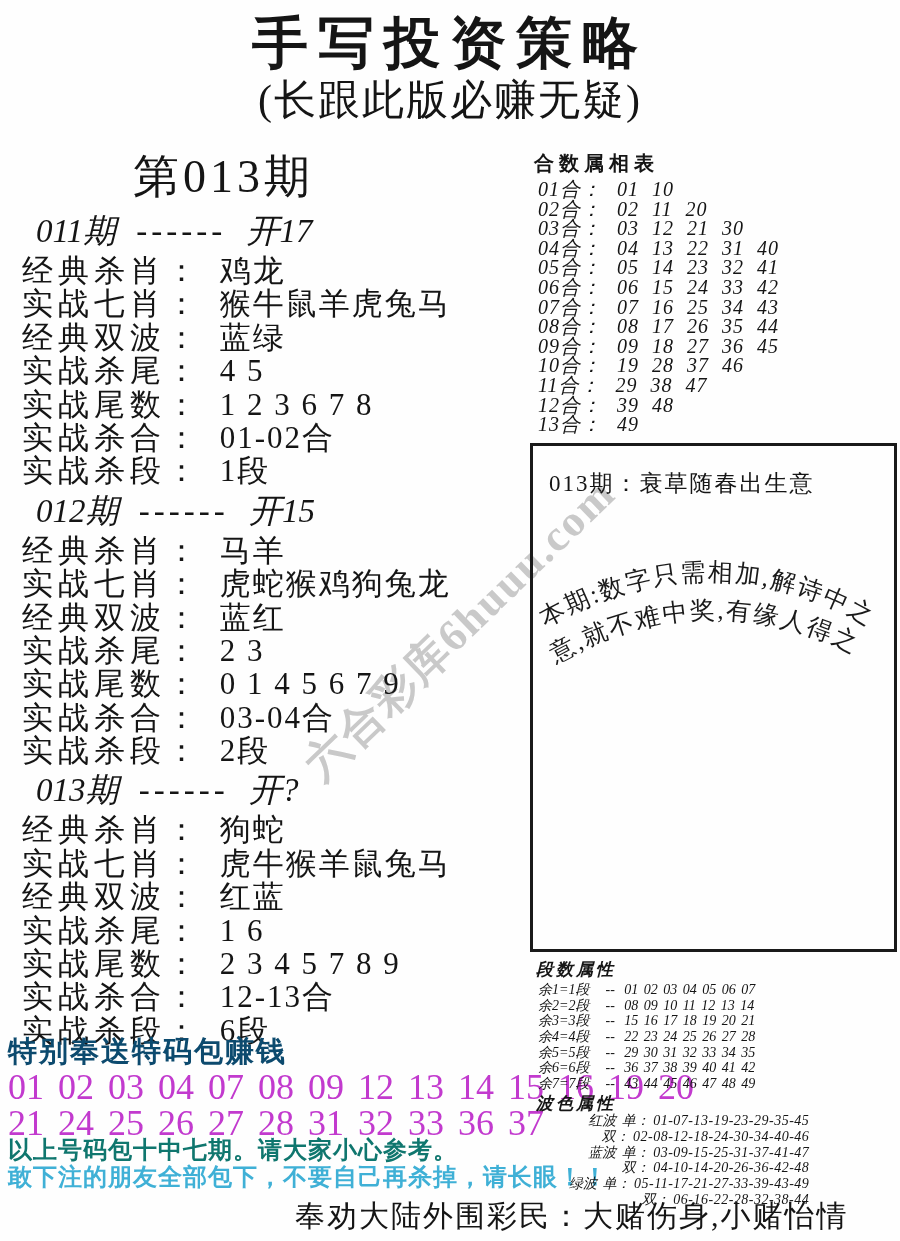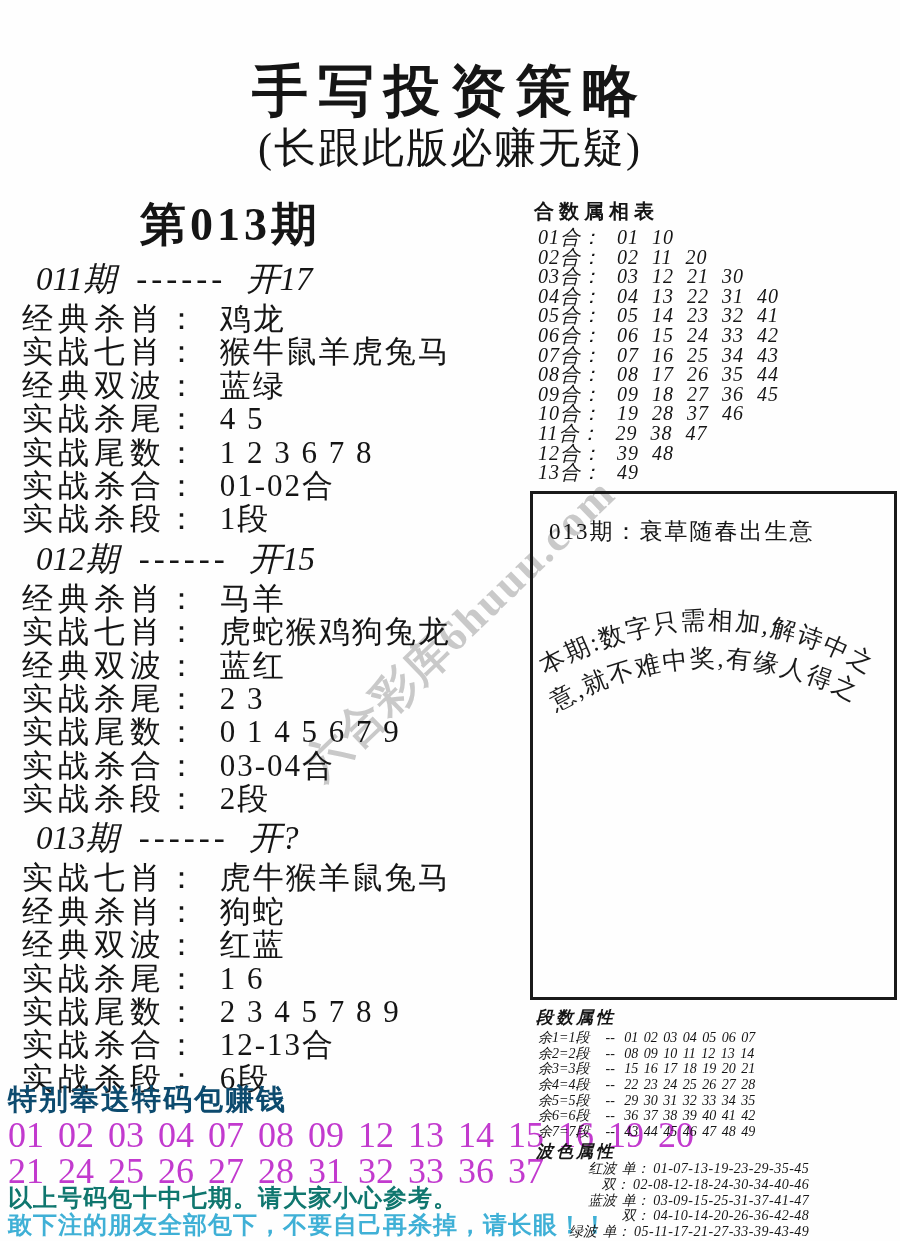--- a/index.html
+++ b/index.html
@@ -8,32 +8,32 @@
     overflow:hidden; color:#151515;
     font-family:"Liberation Serif", serif;
   }
   
   .watermark {
     position:absolute; left:312px; top:742px;
     transform:rotate(-44deg); transform-origin:0 50%;
     font-size:44px; letter-spacing:2px; color:#c9c9c9;
     white-space:nowrap; z-index:0; font-weight:bold;
   }
-  .layer { position:absolute; z-index:1;margin-top:48px; }
+  .layer { position:absolute; z-index:1; }
   
   .main-title {
     left:0; top:6px; width:100%; text-align:center;
     font-size:56px; font-weight:bold; letter-spacing:10px; white-space:nowrap;
   }
   .subtitle {
     left:0; top:72px; width:100%; text-align:center;
     font-size:42px; letter-spacing:2px; white-space:nowrap;
   }
   .issue-heading {
-    left:140px; top:146px; font-size:46px; font-weight:bold; letter-spacing:4px;
+    left:133px; top:146px; font-size:46px; font-weight:normal; letter-spacing:4px;
   }
   
   .left-col { left:22px; top:208px; width:488px; }
   .period-header {
     height:46px; line-height:46px; font-size:33px; font-style:italic;
     white-space:nowrap; padding-left:14px;
   }
   .p-dash { letter-spacing:4px; margin:0 12px; }
   .prow {
     height:33.4px; line-height:33.4px; text-align:left; white-space:nowrap;
@@ -189,27 +189,27 @@
 
     <div class="period">
       <div class="period-header">
         <span class="p-name">013期</span>
         <span class="p-dash">------</span>
         <span class="p-open">开?</span>
       </div>
       <div class="period-rows">
 
           <div class="prow">
+            <span class="prow-label">经典杀肖：</span>
+            <span class="prow-value">狗蛇</span>
+          </div>
+
+          <div class="prow">
             <span class="prow-label">实战七肖：</span>
             <span class="prow-value">虎牛猴羊鼠兔马</span>
-          </div>
-
-          <div class="prow">
-            <span class="prow-label">经典杀肖：</span>
-            <span class="prow-value">狗蛇</span>
           </div>
 
           <div class="prow">
             <span class="prow-label">经典双波：</span>
             <span class="prow-value">红蓝</span>
           </div>
 
           <div class="prow">
             <span class="prow-label">实战杀尾：</span>
             <span class="prow-value">1 6</span>

